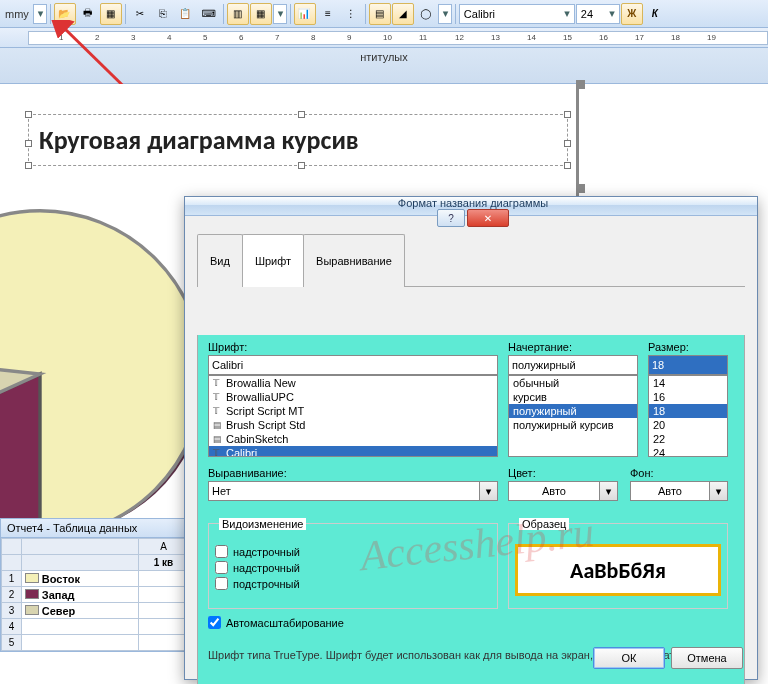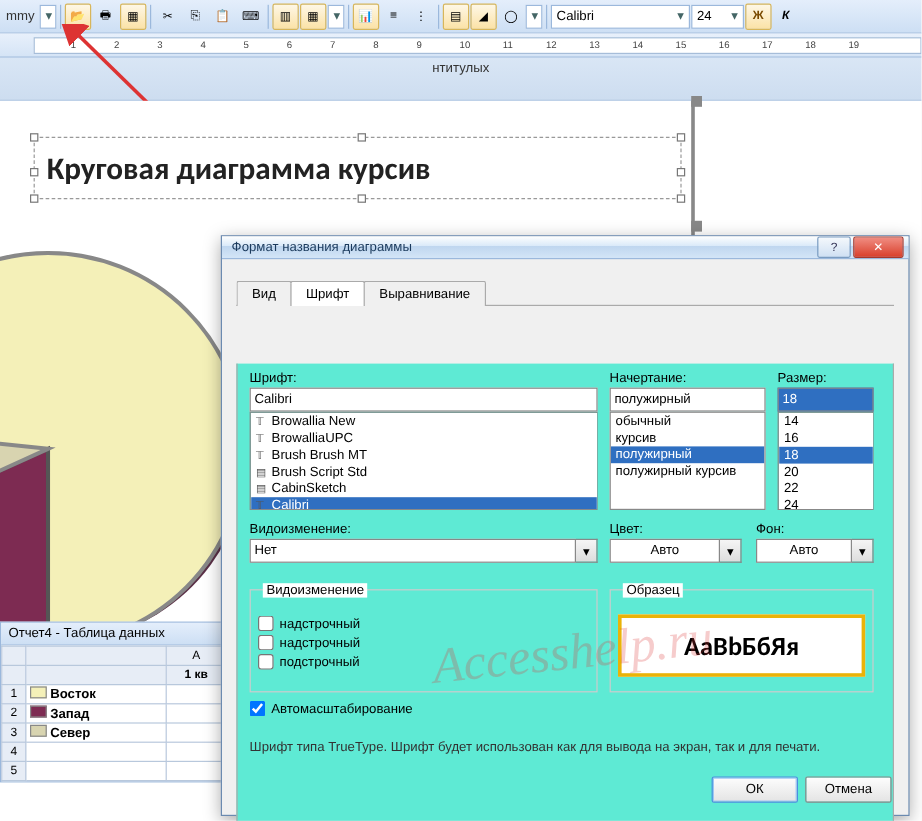--- a/index.html
+++ b/index.html
@@ -40,28 +40,28 @@
   .ds { position:absolute; left:0; top:518px; width:190px; background:#eef2f7; border:1px solid #9bb8dc;}
   .ds-title { background:linear-gradient(#e4eefb,#cddff4); padding:3px 6px; border-bottom:1px solid #9bb8dc;}
   .ds table { border-collapse:collapse; width:100%; background:#fff;}
   .ds td, .ds th { border:1px solid #b8c8dc; padding:1px 3px; font-size:10px; height:16px;}
   .ds th { background:#e7edf6; font-weight:normal;}
   .ds .rownum { background:#e7edf6; width:20px; text-align:center;}
   .ds .ico { width:14px; height:10px; display:inline-block; border:1px solid #888;}
 
   
   .dialog { position:absolute; top:196px; left:184px; width:574px; height:484px; background:#f0f0f0; border:1px solid #6b8ab0; box-shadow:0 4px 14px rgba(0,0,0,.35);}
-  .dlg-titlebar { height:19px; background:linear-gradient(#fdfefe,#d9e9f9 45%,#bfd6ef 46%,#d3e5f7); display:flex; align-items:center; padding:0 4px 0 8px; justify-content:space-between; border-bottom:1px solid #9bb8dc;}
+  .dlg-titlebar { height:19px; background:linear-gradient(#fdfefe,#d9e9f9 45%,#bfd6ef 46%,#d3e5f7); display:flex; align-items:center; padding:0 4px 0 8px; justify-content:space-between; border-bottom:1px solid #9bb8dc;flex-direction:column;}
   .dlg-title { color:#1b3a5c;}
   .dlg-tbtns { display:flex; gap:2px;}
   .dlg-tb { width:28px; height:18px; border:1px solid #7a9cc1; border-radius:2px; background:linear-gradient(#f4f8fc,#cfe0f3); display:flex; align-items:center; justify-content:center; font-size:10px; color:#335;}
   .dlg-tb.close { background:linear-gradient(#f08d82,#d9402c); color:#fff; border-color:#a8372a; width:42px;}
   .dlg-body { position:absolute; top:28px; left:0; right:0; bottom:0; padding:8px 12px;}
   .tabs { display:flex; border-bottom:1px solid #aaa; }
-  .tab { padding:4px 12px; border:1px solid #aaa; border-bottom:none; background:#f0f0f0; margin-right:-1px; position:relative; top:1px; border-radius:2px 2px 0 0;}
+  .tab { padding:20px 12px; border:1px solid #aaa; border-bottom:none; background:#f0f0f0; margin-right:-1px; position:relative; top:1px; border-radius:2px 2px 0 0;}
   .tab.active { background:#fff; z-index:2;}
   .tab-panel { background:#5eead4; border:1px solid #aaa; border-top:none; padding:10px; height:398px; position:relative;margin-top:48px;}
 
   .lbl { display:block; margin-bottom:2px; text-decoration: underline dotted transparent;}
   .txt { background:#fff; border:1px solid #888; height:20px; padding:0 3px; width:100%;}
   .listbox { background:#fff; border:1px solid #888; overflow-y:auto; overflow-x:hidden;}
   .listbox .itm { padding:1px 4px; white-space:nowrap; display:flex; align-items:center; gap:3px;}
   .listbox .itm.sel { background:#2f6fc1; color:#fff;}
   .glyph { width:10px; height:10px; display:inline-block; font-size:9px; color:#555;}
   .combo { display:flex; }
@@ -260,21 +260,21 @@
           <div class="itm">
               <span class="glyph">𝕋</span>
               <span>Browallia New</span>
             </div>
           <div class="itm">
               <span class="glyph">𝕋</span>
               <span>BrowalliaUPC</span>
             </div>
           <div class="itm">
               <span class="glyph">𝕋</span>
-              <span>Brush Brush MT</span>
+              <span>Script Script MT</span>
             </div>
           <div class="itm">
               <span class="glyph">▤</span>
               <span>Brush Script Std</span>
             </div>
           <div class="itm">
               <span class="glyph">▤</span>
               <span>CabinSketch</span>
             </div>
           <div class="itm sel">
@@ -302,21 +302,21 @@
           <div class="itm">14</div>
           <div class="itm">16</div>
           <div class="itm sel">18</div>
           <div class="itm">20</div>
           <div class="itm">22</div>
           <div class="itm">24</div>
         </div>
       </div>
 
       <div class="col" style="left:10px; top:132px; width:290px;">
-        <span class="lbl">Видоизменение:</span>
+        <span class="lbl">Выравнивание:</span>
         <div class="combo">
             <input class="txt" value="Нет" style="">
             <div class="btn">▾</div>
           </div>
       </div>
 
       <div class="col" style="left:310px; top:132px; width:110px;">
         <span class="lbl">Цвет:</span>
         <div class="combo">
             <div class="txt" style="text-align:center;line-height:18px">Авто</div>

